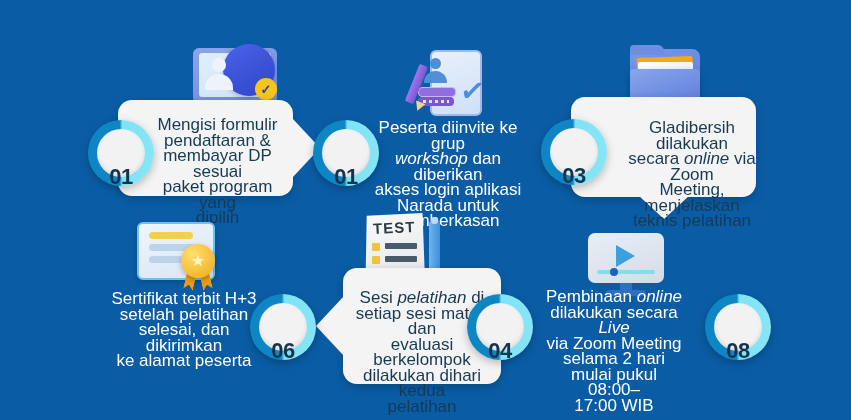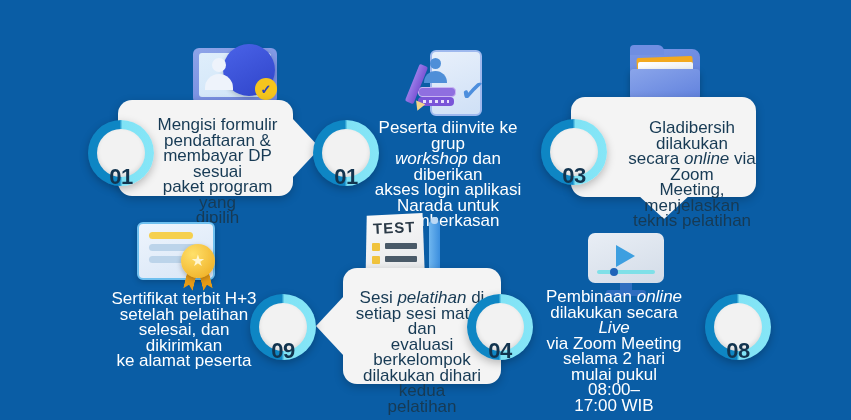--- a/index.html
+++ b/index.html
@@ -295,18 +295,18 @@
         <div class="rib r"></div>
       <div class="medal">
           <span class="star">★</span>
         </div>
     </div>
 
     <div class="txt light" style="left:108px;top:291px;width:152px;">Sertifikat terbit H+3<br>setelah pelatihan<br>selesai, dan dikirimkan<br>ke alamat peserta</div>
 
     <div class="badge" style="left:250px;top:294px;">
       <div class="inner">
-          <span class="num">09</span>
+          <span class="num">06</span>
         </div>
     </div>
   </div>
 
 </div>
 
 </body></html>

